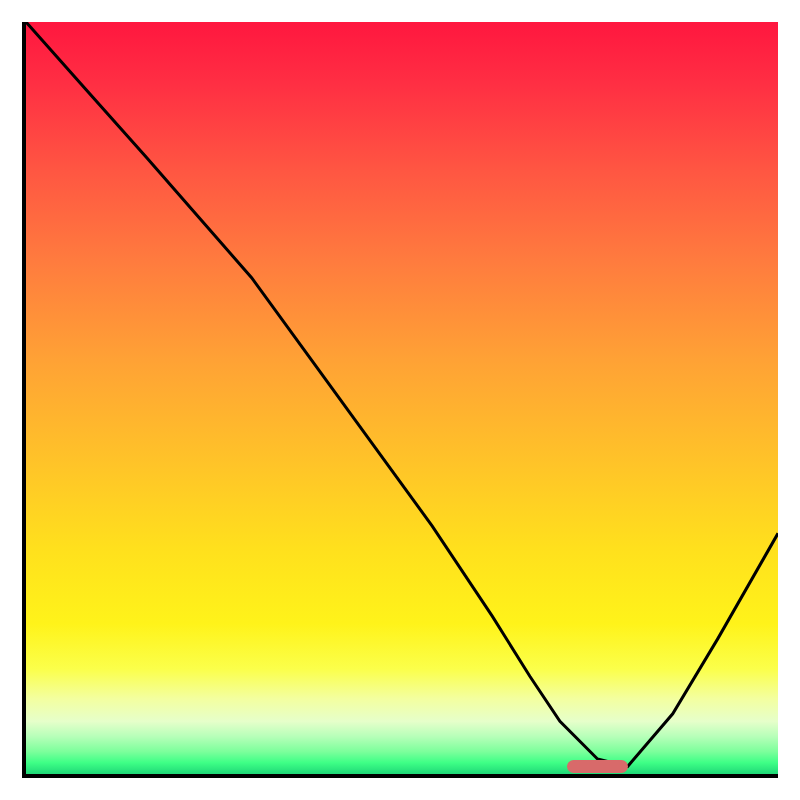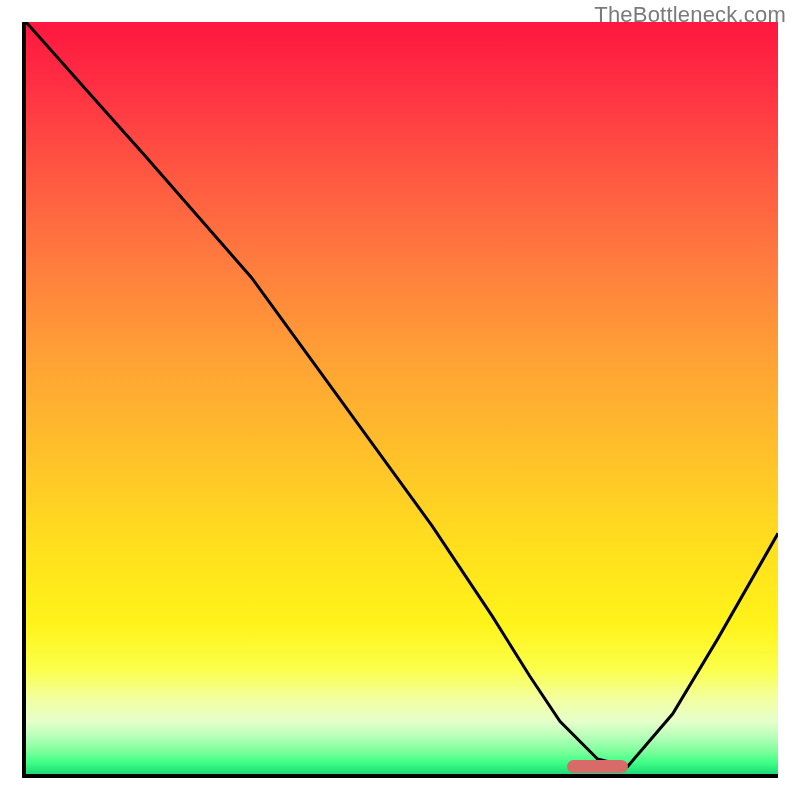--- a/index.html
+++ b/index.html
@@ -66,21 +66,20 @@
     letter-spacing: 0.2px;
     color: #7a7a7a;
     font-weight: 500;
   }
 </style>
 </head>
 <body>
 
 <div class="container">
 
-  <div class="watermark">TheBottleneck.com</div>
 
   <div class="plot-area">
 
     <div class="gradient"></div>
 
     <svg class="curve" viewBox="0 0 100 100" preserveAspectRatio="none">
       <path d="M0.00 0.00 L8.00 9.00 L16.00 18.00 L23.00 26.00 L30.00 34.00 L38.00 45.00 L46.00 56.00 L54.00 67.00 L62.00 79.00 L67.00 87.00 L71.00 93.00 L76.00 98.00 L80.00 99.00 L86.00 92.00 L92.00 82.00 L100.00 68.00" fill="none" stroke="#000" stroke-width="0.399"></path>
     </svg>
 
     <div class="marker" style="left: 72%; width: 8%; top: 98.1%; height: 1.8%; background: rgb(216, 106, 106);"></div>

